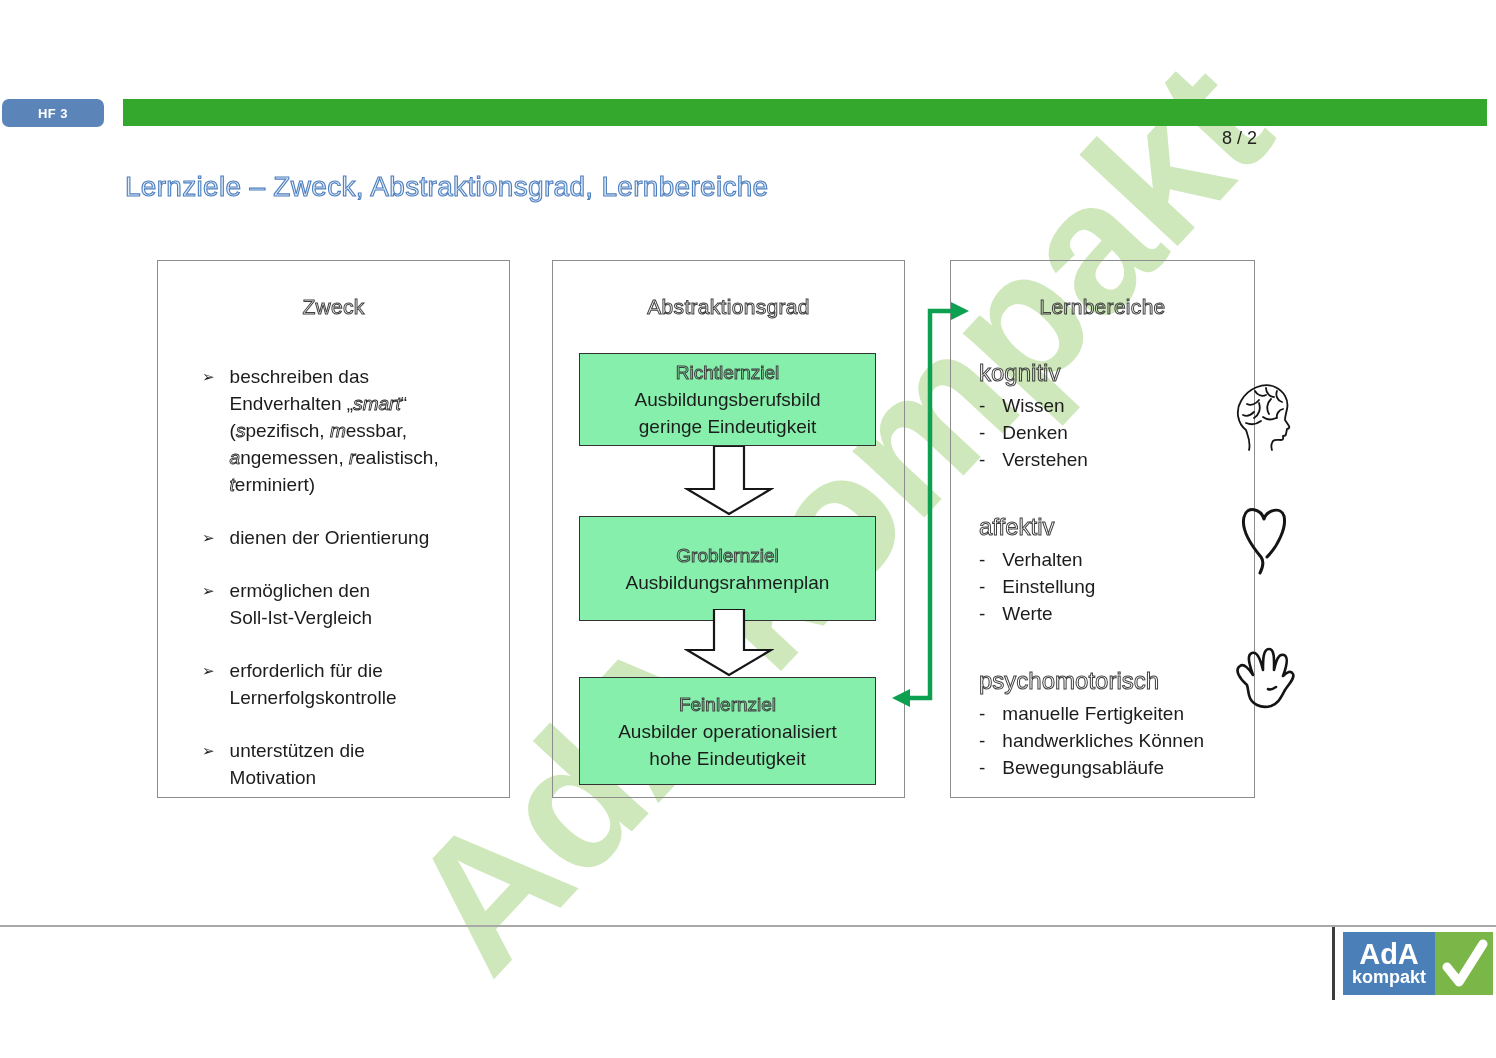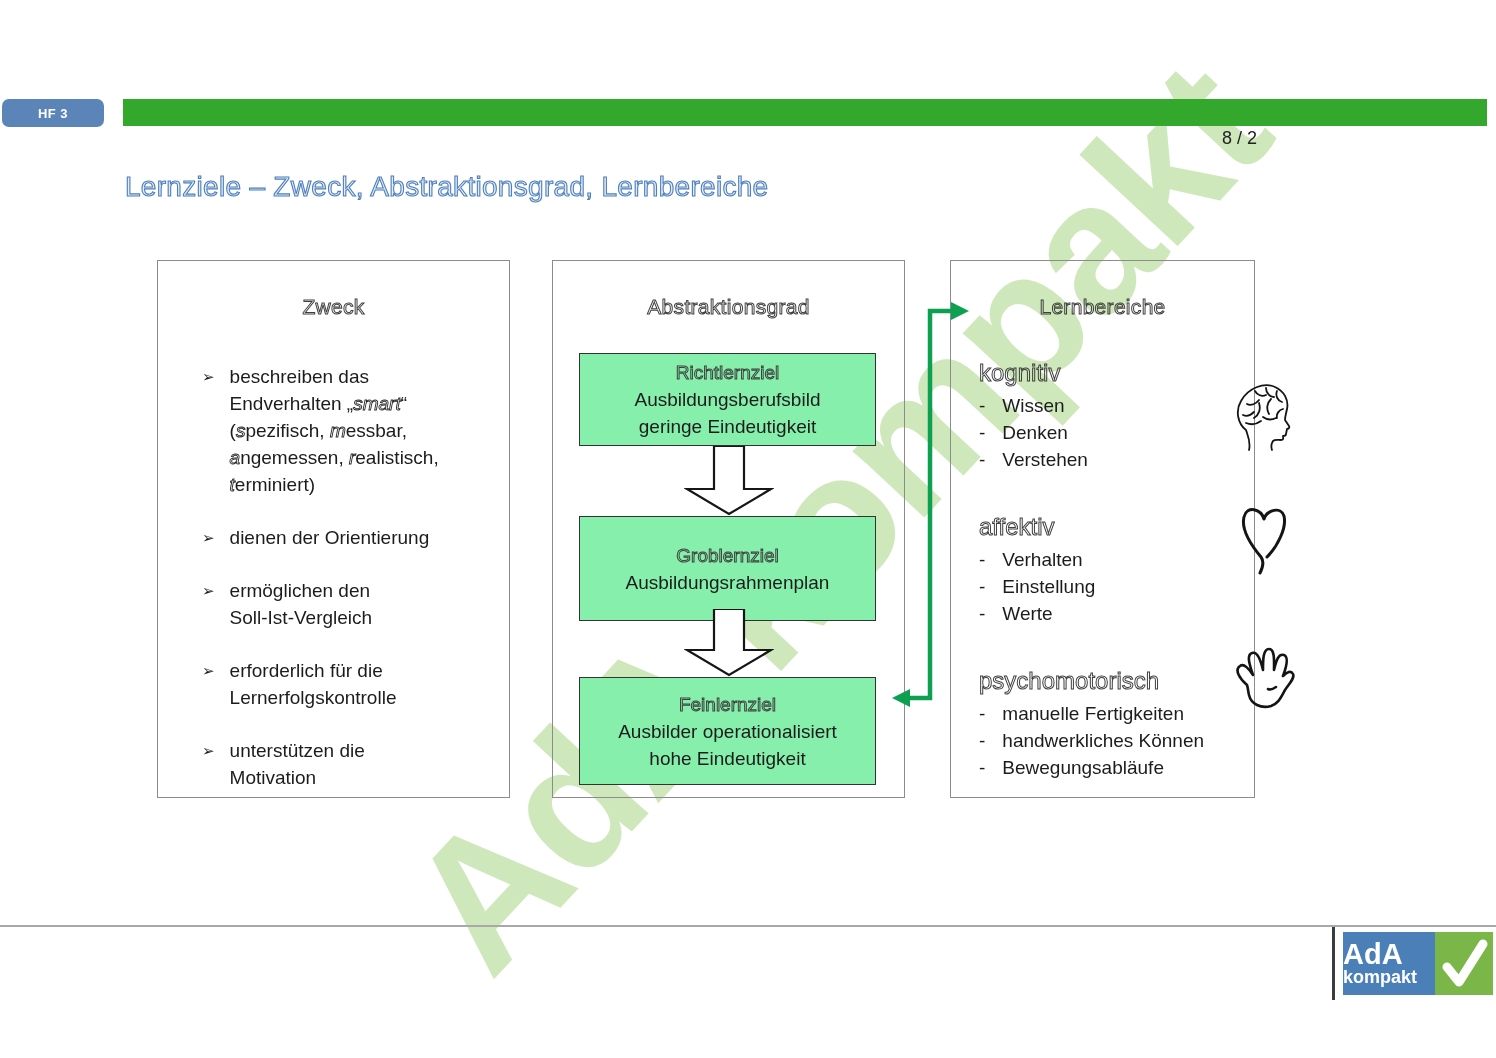--- a/index.html
+++ b/index.html
@@ -62,21 +62,21 @@
   .lb-icon{position:absolute;z-index:2;}
   .icon-brain{left:282px;top:118px;}
   .icon-heart{left:288px;top:242px;}
   .icon-hand{left:281px;top:384px;}
   
   .connector{position:absolute;left:0;top:0;width:1496px;height:1058px;z-index:3;pointer-events:none;}
   
   .footer-line{position:absolute;left:0;top:925px;width:1496px;height:2px;background:#a9a9a9;z-index:1;}
   .footer-tick{position:absolute;left:1332px;top:927px;width:3px;height:73px;background:#3c3c3c;z-index:2;}
   .logo{position:absolute;left:1343px;top:932px;width:150px;height:63px;display:flex;z-index:3;}
-  .logo-blue{width:92px;height:63px;background:#4a80b7;color:#fff;display:flex;flex-direction:column;align-items:flex-start;justify-content:center;}
+  .logo-blue{width:92px;height:63px;background:#4a80b7;color:#fff;display:flex;flex-direction:column;align-items:center;justify-content:center;}
   .logo-line1{font-size:29px;font-weight:bold;line-height:27px;}
   .logo-line2{font-size:18px;font-weight:bold;line-height:18px;}
   .logo-green{width:58px;height:63px;background:#7ab648;display:flex;align-items:center;justify-content:center;}
 </style>
 </head>
 <body>
 
 <div class="page">
 
   <div class="hf-badge">HF 3</div>

